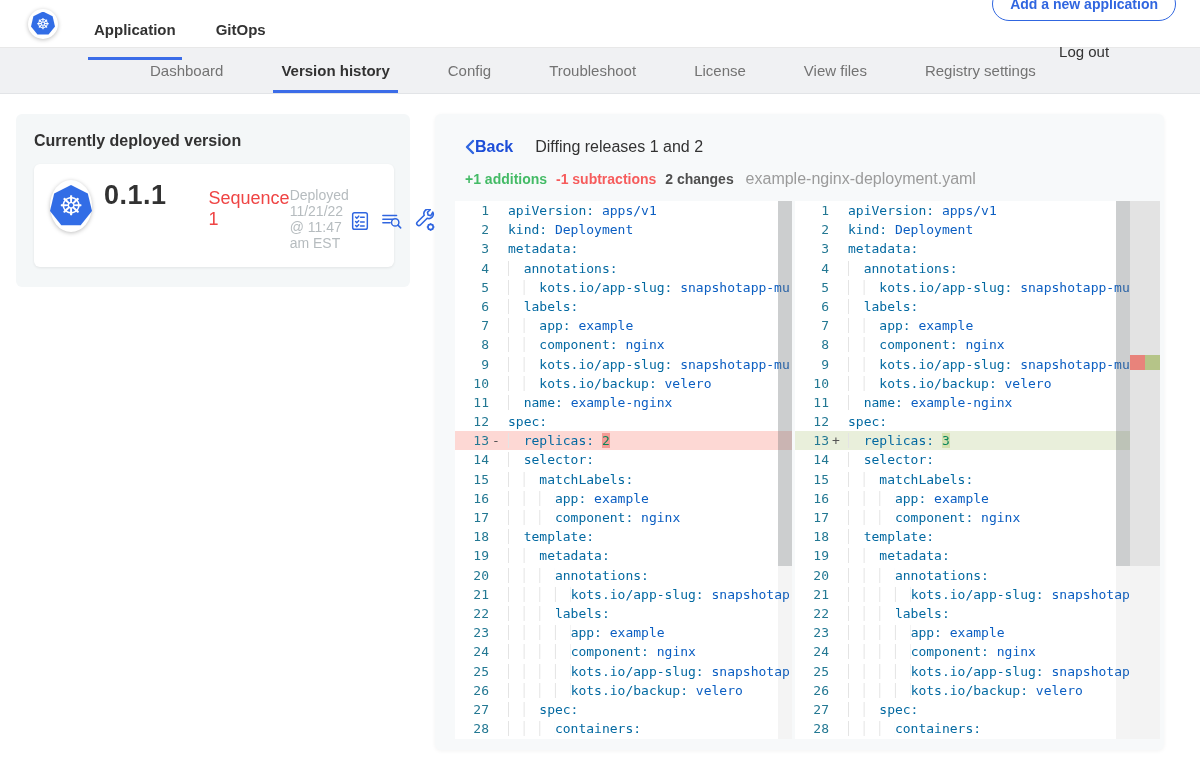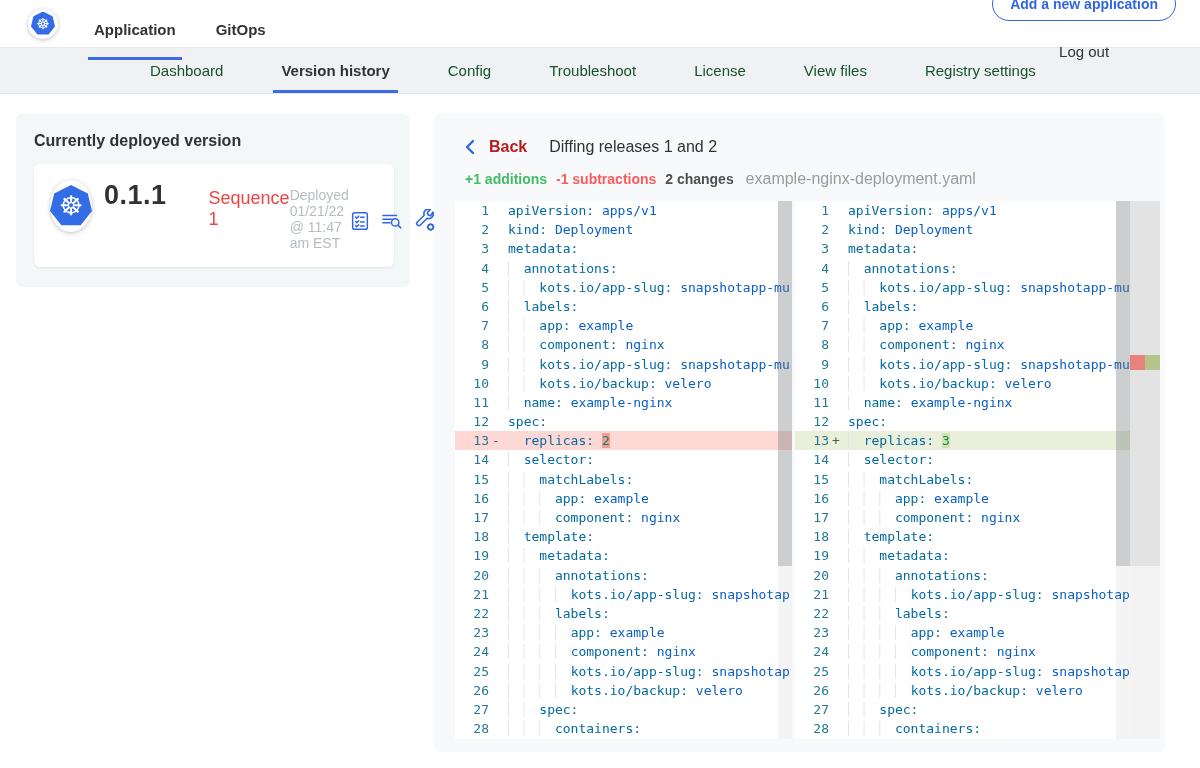--- a/index.html
+++ b/index.html
@@ -16,42 +16,42 @@
   .badge-lg .hept { width:42px; height:42px; font-size:27px; }
   .topnav-tabs { display:flex; height:48px; margin-left:30px; }
   .topnav-tab { height:60px; display:flex; align-items:center; padding:0 6px; margin-right:28px; font-size:15px; font-weight:700; color:#323232; cursor:pointer; border-bottom:3px solid transparent; padding-top:3px; }
   .topnav-tab.active { border-bottom-color:#3b6ce8; }
   .topnav-right { margin-left:auto; display:flex; align-items:center; gap:22px;flex-direction:column; }
   .pill-btn { border:1px solid #3066e0; color:#3066e0; background:#fff; border-radius:18px; padding:8px 17px; font-size:14px; font-weight:700; cursor:pointer; font-family:inherit; }
   .logout { font-size:15px; color:#323232; cursor:pointer; }
 
   
   .subnav { height:46px; background:#f0f1f3; border-bottom:1px solid #e2e4e7; display:flex; align-items:stretch; padding-left:142px; }
-  .subnav-item { display:flex; align-items:center; padding:3px 8px 0 8px; margin-right:42px; font-size:15px; color:#14532d; cursor:pointer; border-bottom:3px solid transparent; }
+  .subnav-item { display:flex; align-items:center; padding:3px 8px 0 8px; margin-right:42px; font-size:15px; color:#737373; cursor:pointer; border-bottom:3px solid transparent; }
   .subnav-item.active { color:#323232; font-weight:700; border-bottom-color:#3b6ce8; }
 
   
   .main { display:flex; align-items:flex-start; padding:20px 36px 0 16px; }
 
   
   .deployed-card { width:394px; background:#f4f7f8; border-radius:6px; padding:18px 16px 20px 18px; flex:none; }
   .deployed-card h2 { font-size:16px; font-weight:700; color:#323232; }
   .version-box { background:#fff; border-radius:6px; box-shadow:0 1px 3px rgba(0,0,0,.08); margin-top:14px; padding:16px; display:flex; gap:12px; }
   .vb-col { display:flex; flex-direction:row; }
   .vb-row1 { display:flex; align-items:baseline; gap:10px; }
   .version-num { font-size:27px; font-weight:700; color:#323232; letter-spacing:.5px; }
   .sequence { font-size:18px; color:#ef4444;margin-left:32px; }
   .deployed-at { font-size:14px; color:#b6bcbf; margin-top:7px; }
   .vb-icons { display:flex; align-items:center; gap:9px; margin-top:11px; }
   .vb-icons svg { cursor:pointer; }
 
   
   .diff-panel { flex:1; margin-left:25px; background:#f7f9fa; border-radius:6px; box-shadow:0 1px 4px rgba(0,0,0,.05); padding:24px 4px 0 20px; height:636px; overflow:hidden; }
   .diff-header { display:flex; align-items:center; margin-left:10px; }
-  .back-link { display:flex; align-items:center; gap:14px; color:#b91c1c; font-size:16px; font-weight:700; cursor:pointer; }
+  .back-link { display:flex; align-items:center; gap:0; color:#1d4ed8; font-size:16px; font-weight:700; cursor:pointer; }
   .diff-title { font-size:16px; font-weight:400; color:#323232; margin-left:22px; }
   .diff-stats { margin:14px 0 13px 10px; font-size:14px; }
   .stat-add { color:#44bb66; font-weight:700; }
   .stat-sub { color:#f65c5c; font-weight:700; margin-left:5px; }
   .stat-chg { color:#4f4f4f; font-weight:700; margin-left:5px; }
   .stat-file { color:#9b9b9b; font-size:16px; font-weight:400; margin-left:8px; }
 
   
   .editors { display:flex; gap:3px; }
   .pane { background:#fff; height:538px; overflow:hidden; position:relative; }
@@ -116,21 +116,21 @@
     <h2>Currently deployed version</h2>
     <div class="version-box">
       <div class="k8s-badge badge-lg">
         <div class="hept">☸</div>
       </div>
       <div class="vb-col">
         <div class="vb-row1">
           <span class="version-num">0.1.1</span>
           <span class="sequence">Sequence 1</span>
         </div>
-        <span class="deployed-at">Deployed 01/21/22 @ 11:47 am EST</span>
+        <span class="deployed-at">Deployed 11/21/22 @ 11:47 am EST</span>
         <div class="vb-icons">
           <svg width="22" height="22" viewBox="0 0 24 24" fill="none" stroke="#3066e0" stroke-width="1.6" stroke-linecap="round" stroke-linejoin="round">
             <rect x="4" y="3" width="16" height="18" rx="2"></rect>
             <polyline points="7.2,7.6 8.5,8.9 10.6,6.7"></polyline>
               <line x1="12.6" y1="8" x2="16.6" y2="8"></line>
             <polyline points="7.2,12.6 8.5,13.9 10.6,11.7"></polyline>
               <line x1="12.6" y1="13" x2="16.6" y2="13"></line>
             <polyline points="7.2,17 8.5,18.3 10.6,16.1"></polyline>
               <line x1="12.6" y1="17.5" x2="16.6" y2="17.5"></line>
           </svg>

